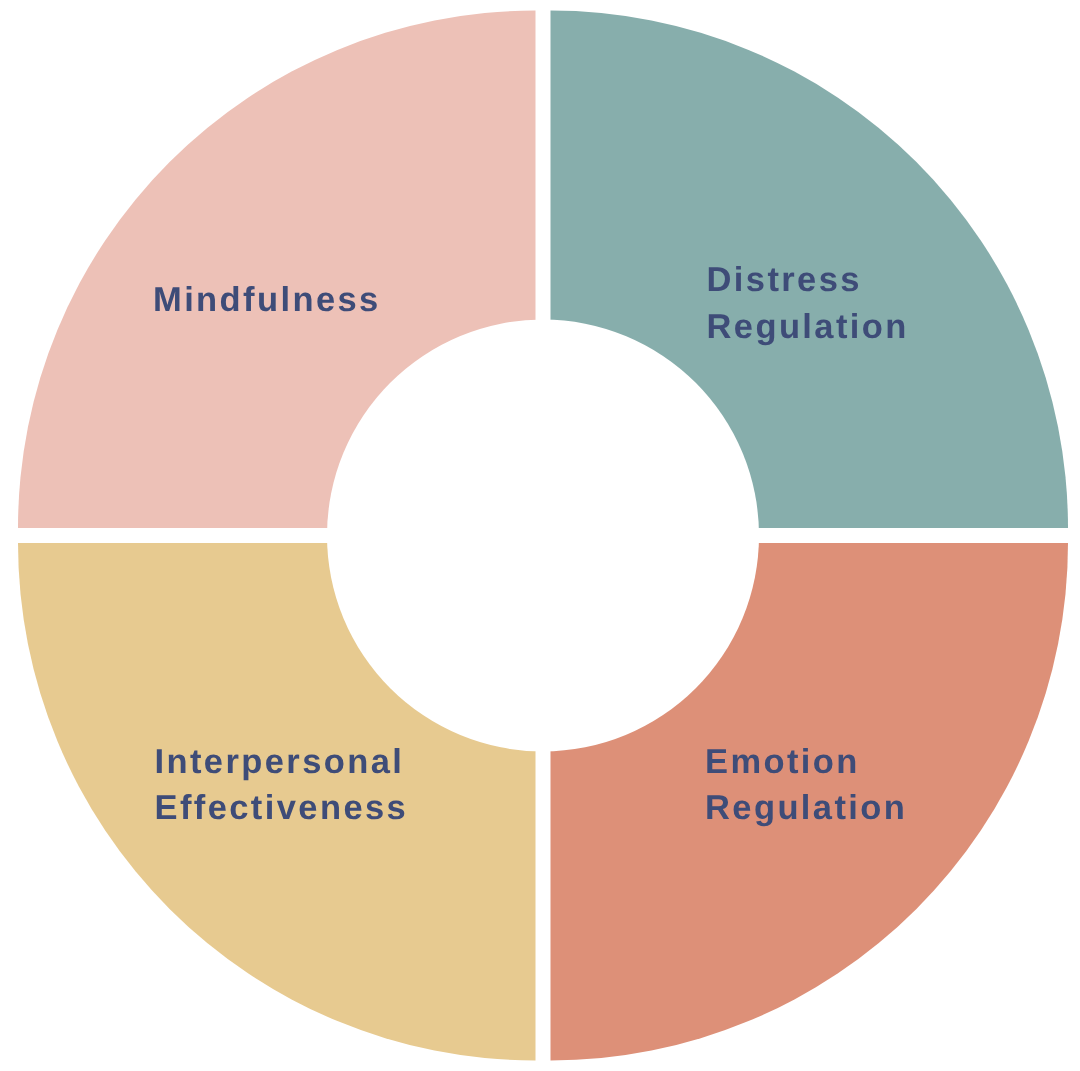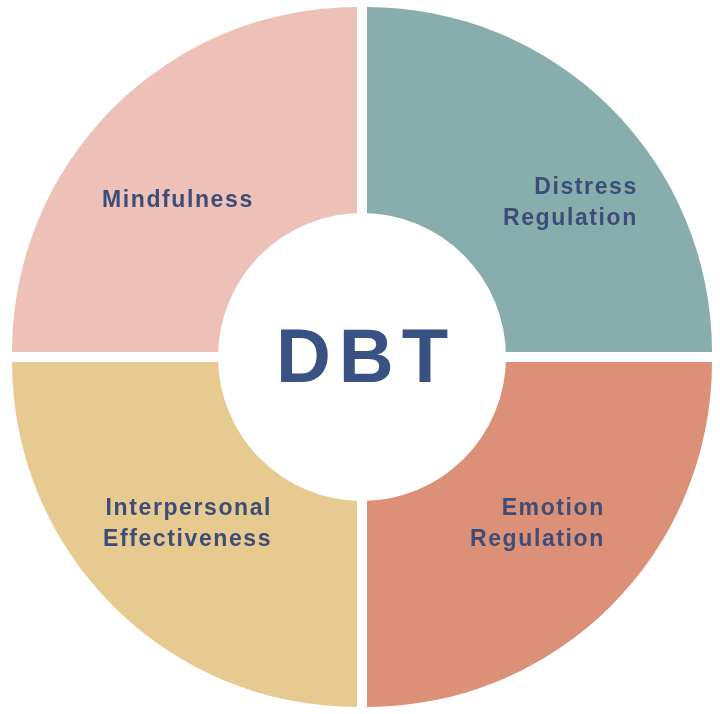--- a/index.html
+++ b/index.html
@@ -22,37 +22,36 @@
     display: block;
   }
   .seg-label {
     position: absolute;
     color: #3e4c78;
     font-size: 23px;
     font-weight: bold;
     letter-spacing: 1.6px;
     line-height: 31px;
     white-space: nowrap;
-    text-align: right;
   }
   .seg-label span { display: block; }
   .center-label {
     position: absolute;
     left: 362px;
     top: 357px;
     transform: translate(-50%, -52%);
     color: #3a5183;
     font-size: 76px;
     font-weight: bold;
     letter-spacing: 8px;
     padding-left: 8px; 
     white-space: nowrap;
   }
   .lbl-mindfulness            { left: 102px; top: 184px; }
-  .lbl-distress-tolerance     { left: 471px; top: 171px; margin-left: 32px; }
+  .lbl-distress-tolerance     { left: 471px; top: 171px; }
   .lbl-interpersonal          { left: 103px; top: 492px; }
   .lbl-emotion-regulation     { left: 470px; top: 492px; }
 </style>
 </head>
 <body>
 
 <div class="stage">
 
   <svg width="720" height="714" viewBox="0 0 720 714">
     <path d="M357,352 L12,352 A345,345 0 0 1 357,7 Z" fill="#edc1b7"></path>
@@ -74,15 +73,14 @@
   <div class="seg-label lbl-interpersonal">
     <span>Interpersonal</span>
     <span>Effectiveness</span>
   </div>
 
   <div class="seg-label lbl-emotion-regulation">
     <span>Emotion</span>
     <span>Regulation</span>
   </div>
 
-  <div class="center-label">DBT</div>
 
 </div>
 
 </body></html>

